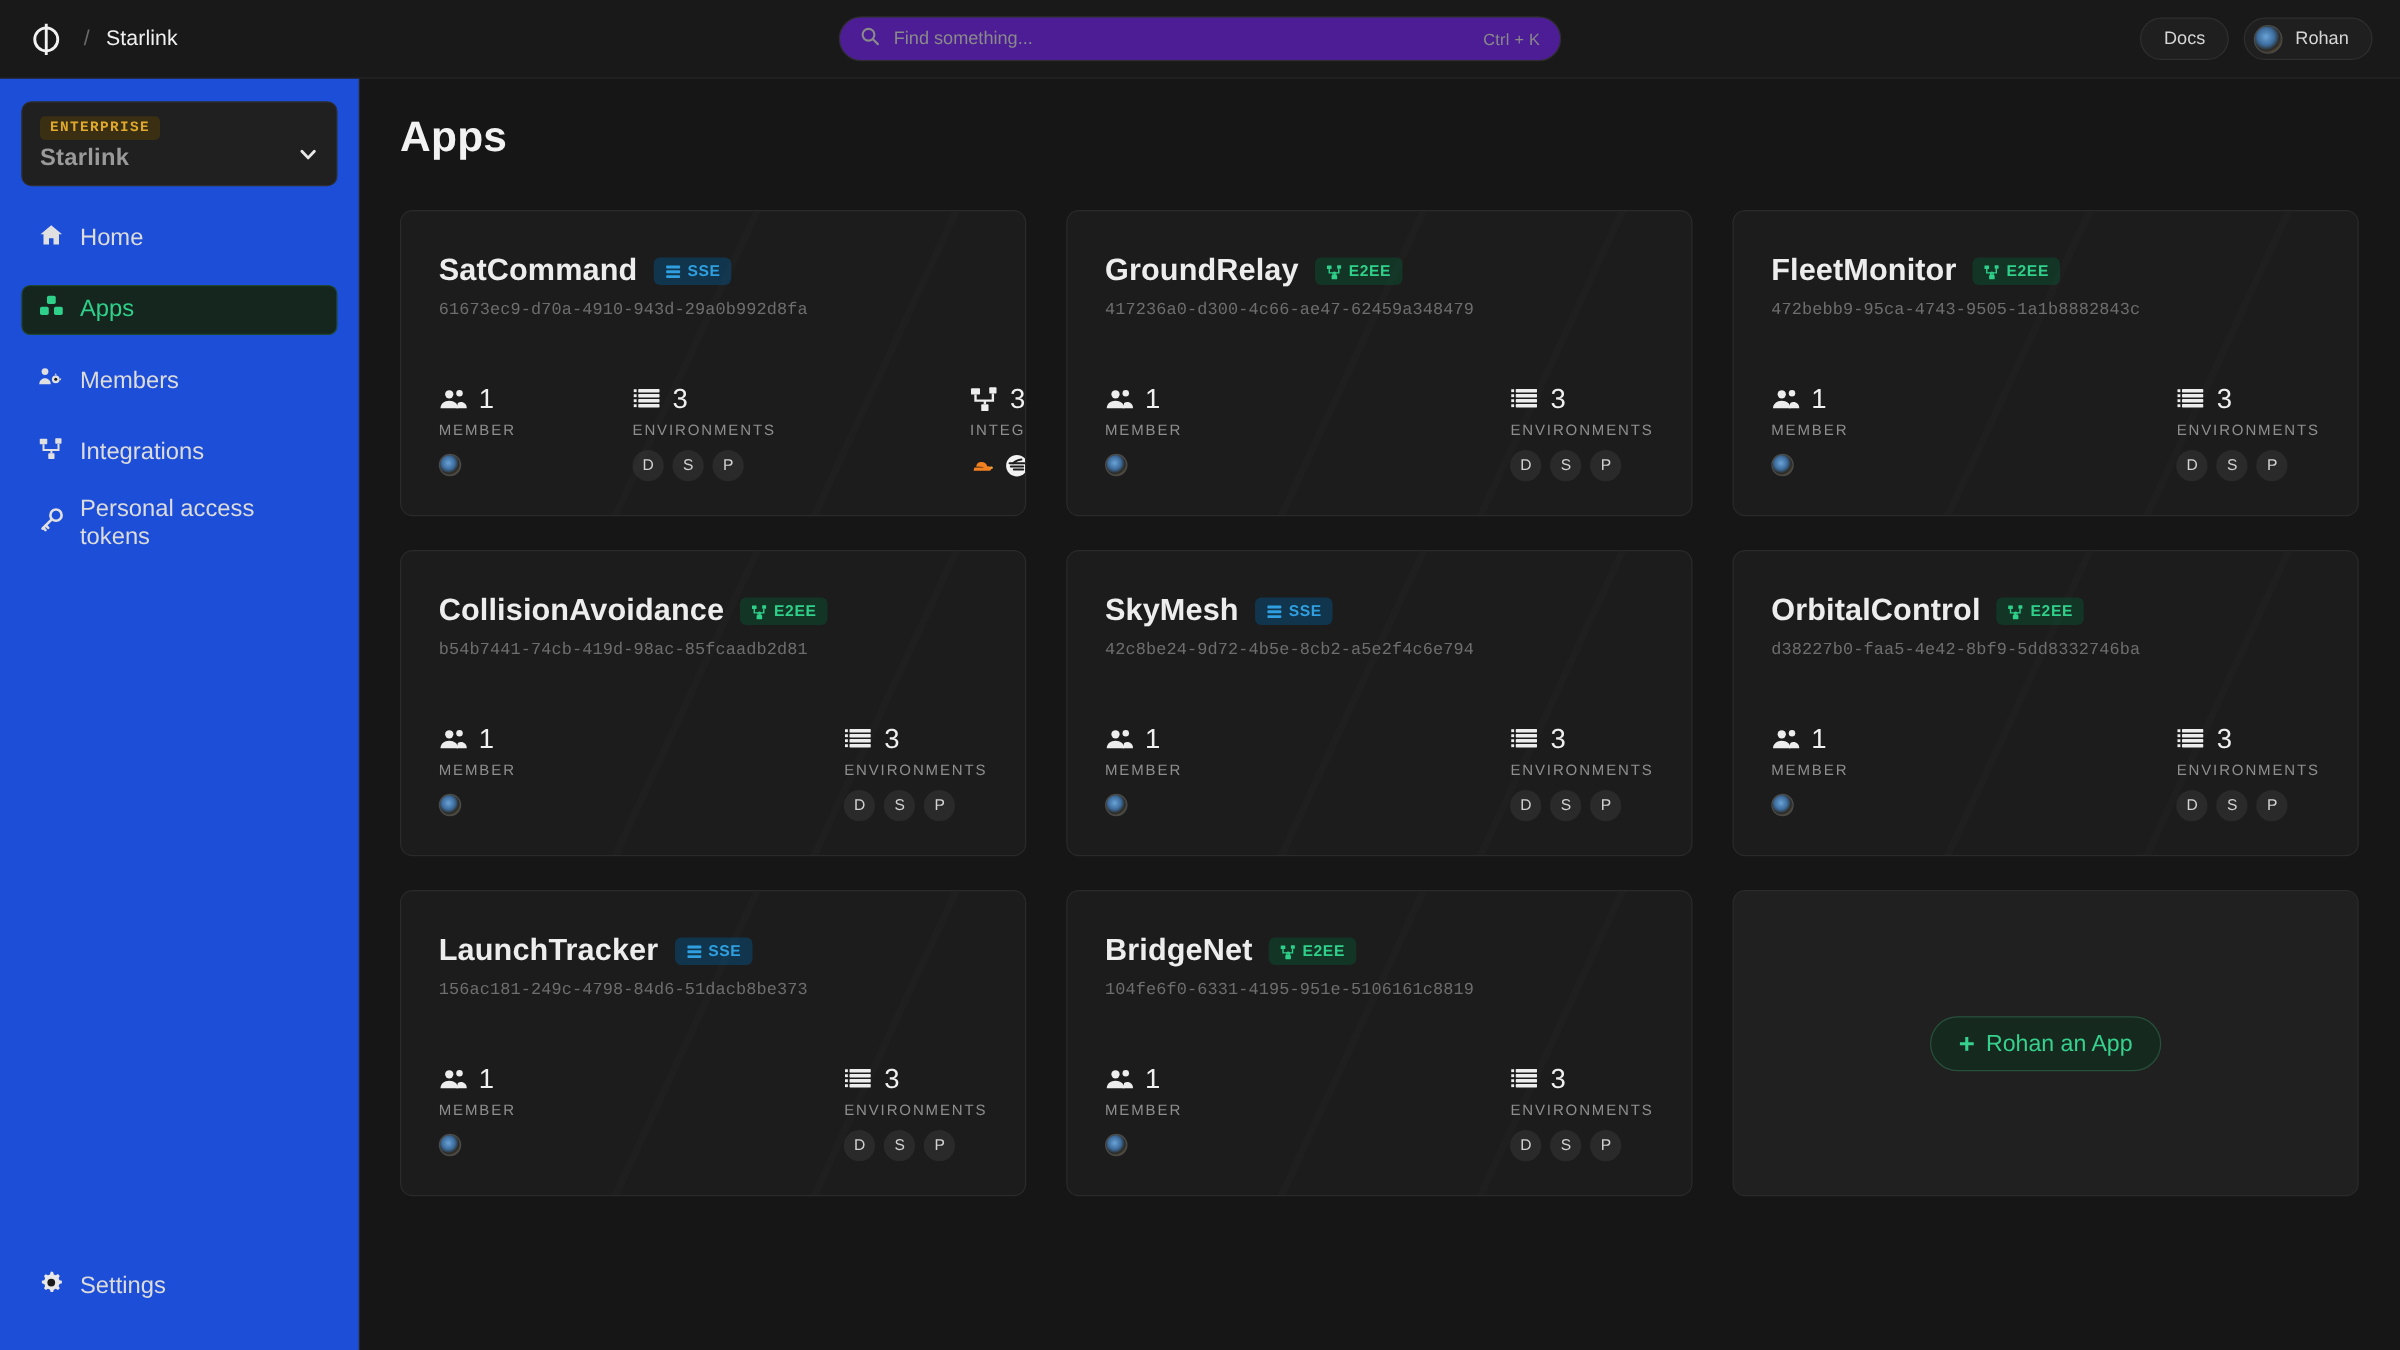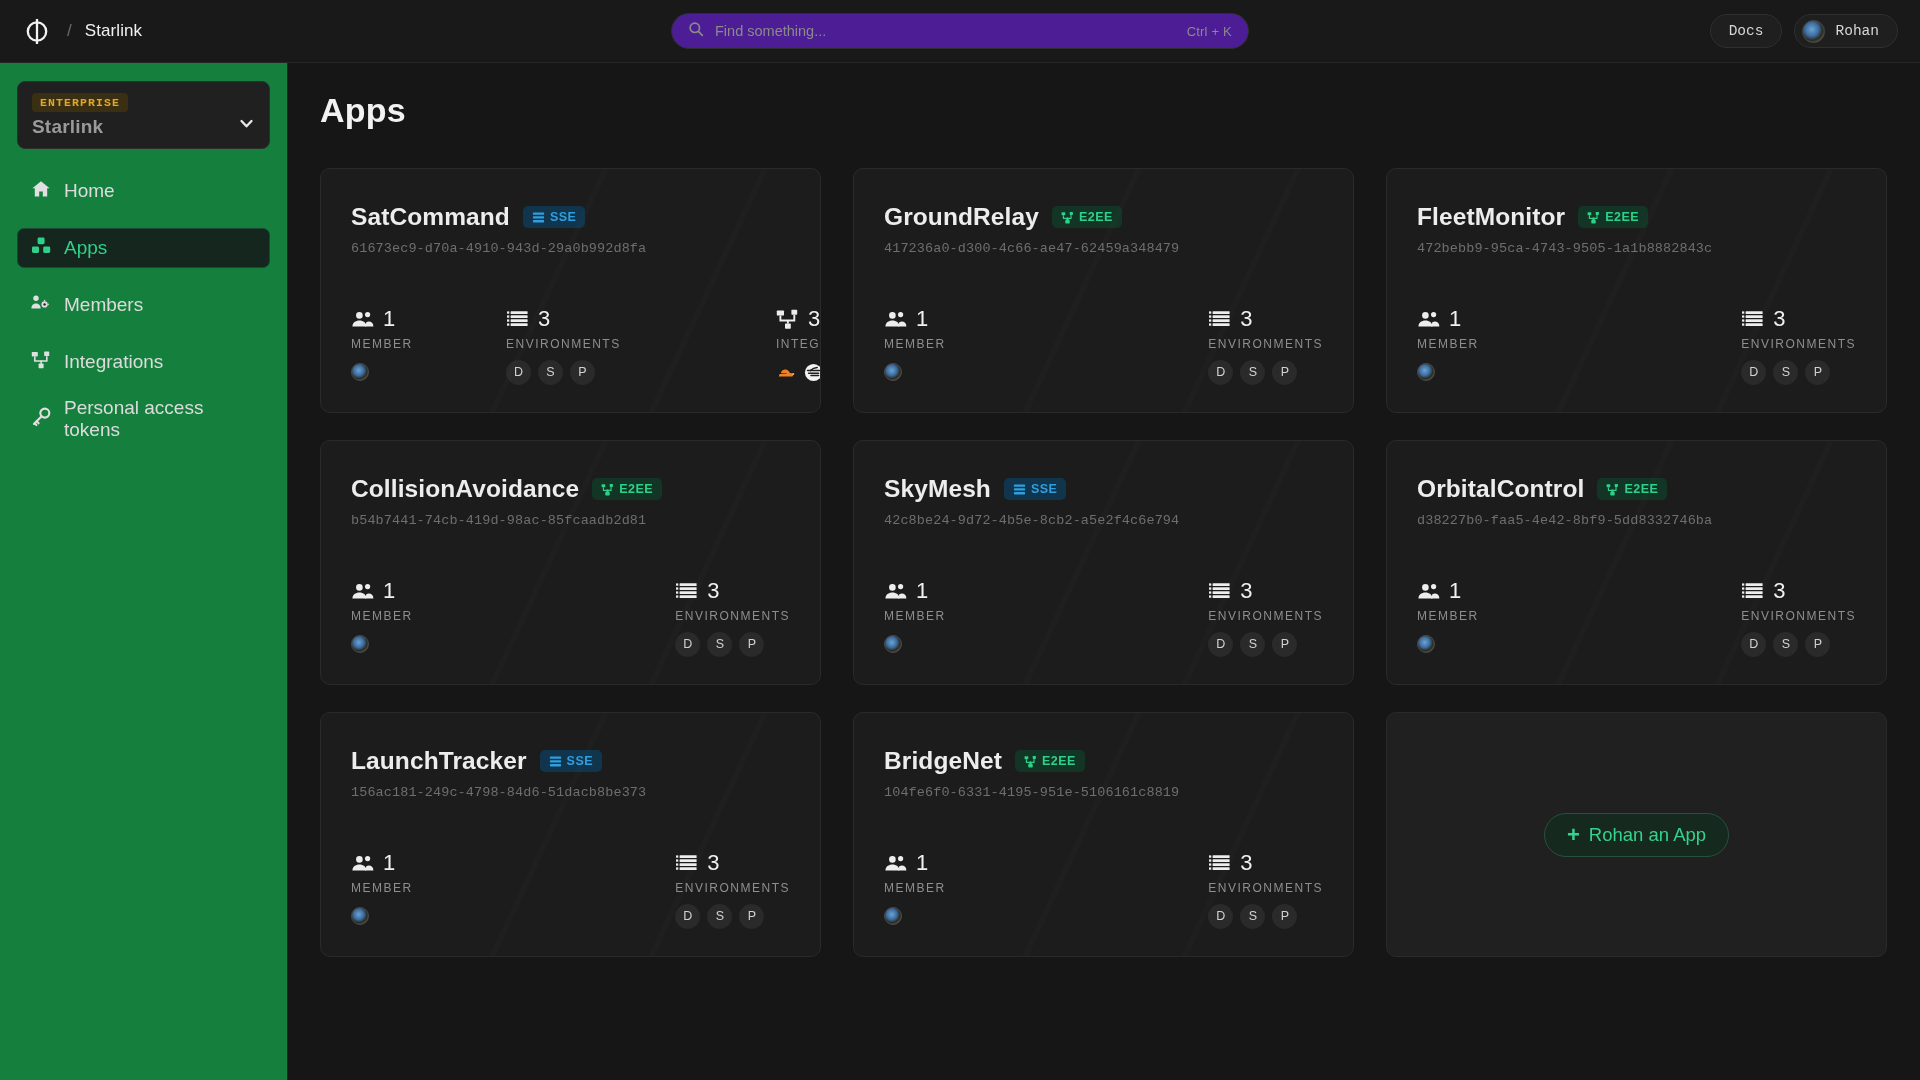--- a/index.html
+++ b/index.html
@@ -38,34 +38,34 @@
   .search-input::placeholder { color: #8a8a8a; }
   .search-kbd { color: #8a8a8a; font-size: 13px; letter-spacing: .2px; }
 
   .topbar-right {
     position: absolute; right: 22px; display: flex; align-items: center; gap: 12px;
   }
   .pill-btn {
     height: 34px; border-radius: 17px;
     background: #1f1f1f; border: 1px solid #2f2f2f;
     display: flex; align-items: center; padding: 0 18px;
-    color: #d6d6d6; font-size: 14.5px; cursor: pointer; font-family: Liberation Mono, monospace;
+    color: #d6d6d6; font-size: 14.5px; cursor: pointer;
   }
   .user-pill { padding: 0 18px 0 7px; gap: 10px; }
   .avatar-img {
     width: 23px; height: 23px; border-radius: 50%;
     background: radial-gradient(circle at 42% 40%, #6ba3d6 0%, #3d6d9e 38%, #2a2a26 62%, #6b5a3a 82%, #3a332a 100%);
     border: 1px solid #4a4a48; flex: 0 0 auto; display: block;
   }
 
   
   .sidebar {
     position: absolute; top: 63px; left: 0;
     width: 288px; height: 1017px;
-    background: #15803d;
+    background: #1d4ed8;
     border-right: 1px solid #262626;
   }
   .org-switch {
     margin: 18px 17px 0 17px;
     height: 68px; border: 1px solid #2e2e2e; border-radius: 8px;
     background: #202020;
     display: flex; align-items: center; padding: 0 14px;
     cursor: pointer; position: relative;
   }
   .org-left { display: flex; flex-direction: column; gap: 4px; }
@@ -266,20 +266,31 @@
         <svg class="nav-icon" viewBox="0 0 20 20" fill="none">
           <circle cx="13.8" cy="6.1" r="4.5" stroke="#e0e0e0" stroke-width="2.1"></circle>
           <path d="M10.6 9.3 L3 16.9" stroke="#e0e0e0" stroke-width="2.1" stroke-linecap="round"></path>
           <path d="M5.6 14.3l2 2M3.6 16.3l1.8 1.8" stroke="#e0e0e0" stroke-width="2.1" stroke-linecap="round"></path>
         </svg>
       </span>
       <span>Personal access tokens</span>
     </div>
   </div>
 
+  <div class="nav-bottom">
+    <div class="nav-item">
+      <span>
+        <svg class="nav-icon" viewBox="0 0 20 20" fill="#e8e8e8">
+          <path d="M10 1.2l1.5.4.5 1.9 1.6.7 1.8-.9 1.4 1.4-.9 1.8.7 1.6 1.9.5v2l-1.9.5-.7 1.6.9 1.8-1.4 1.4-1.8-.9-1.6.7-.5 1.9h-2l-.5-1.9-1.6-.7-1.8.9-1.4-1.4.9-1.8-.7-1.6-1.9-.5v-2l1.9-.5.7-1.6-.9-1.8 1.4-1.4 1.8.9 1.6-.7.5-1.9z"></path>
+          <circle cx="10" cy="10" r="3.1" fill="#1a1a1a"></circle>
+        </svg>
+      </span>
+      <span>Settings</span>
+    </div>
+  </div>
 </div>
 
 <div class="main">
   <div class="page-title">Apps</div>
   <div class="grid" id="apps-grid">
       <div class="card">
         <div class="card-head">
           <span class="card-title">SatCommand</span>
           <span class="badge sse">
             <span>

